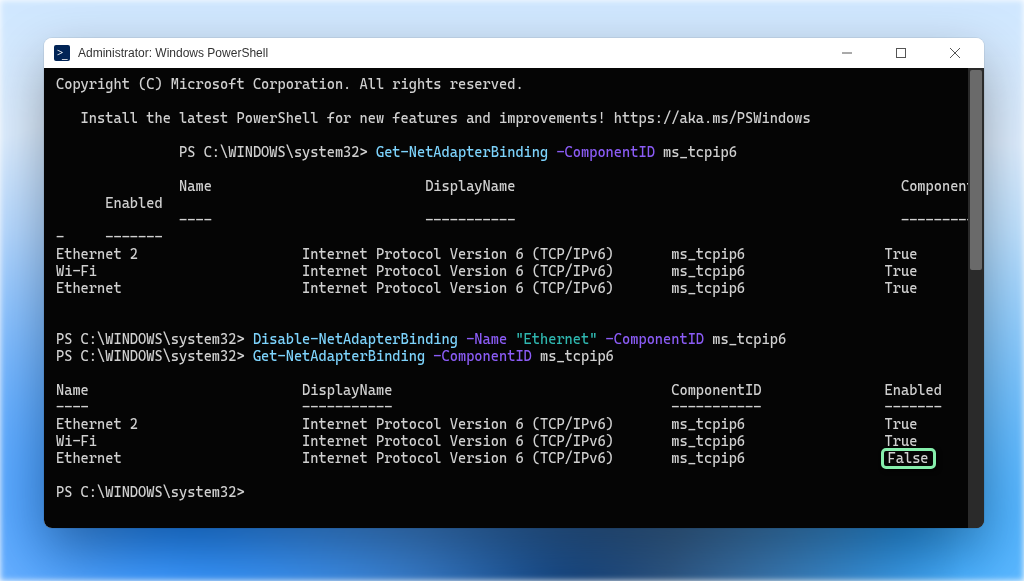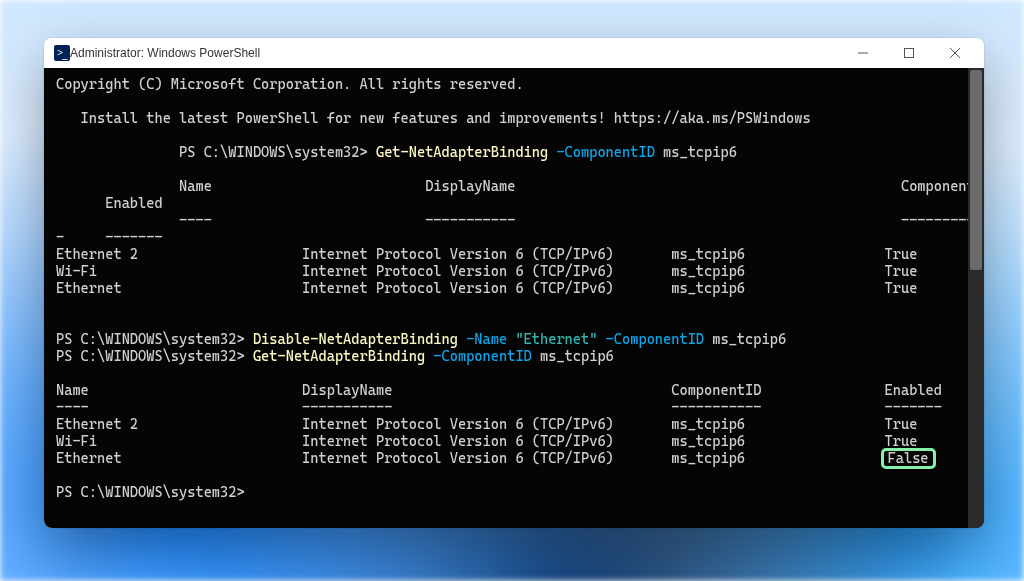--- a/index.html
+++ b/index.html
@@ -4,34 +4,34 @@
 <style>
   html,body{margin:0;padding:0;width:1024px;height:581px;overflow:hidden;font-family:"Segoe UI",Arial,sans-serif;}
   
   .bg{position:absolute;inset:0;background:
       radial-gradient(900px 700px at 18% 85%, #1182ff 0%, rgba(17,130,255,0) 55%),
       radial-gradient(620px 520px at 55% 105%, #0b2a55 0%, rgba(11,42,85,0) 65%),
       radial-gradient(800px 650px at 88% 90%, #2aa3ff 0%, rgba(42,163,255,0) 60%),
       linear-gradient(#cfe7ff,#e6f2ff 40%,#d9ecff);filter:blur(3px);}
   .window{position:absolute;left:44px;top:38px;width:940px;height:490px;border-radius:8px;
       box-shadow:0 22px 55px rgba(0,0,0,.35),0 0 0 1px rgba(0,0,0,.06);background:#f4f4f4;overflow:hidden;}
-  .titlebar{height:30px;background:#fff;display:flex;align-items:center;padding:0 6px 0 10px;
+  .titlebar{height:30px;background:#fff;display:flex;align-items:center;padding:0 6px 0 10px;gap:8px;
       border-bottom:1px solid #e5e5e5;}
   .ps-glyph{width:16px;height:16px;background:#012456;position:relative;border-radius:2px;}
   .ps-glyph::before{content:">";position:absolute;left:3px;top:-1px;color:#fff;font:700 11px/16px "Segoe UI";}
   .ps-glyph::after{content:"_";position:absolute;left:8px;top:1px;color:#fff;font:700 11px/16px "Segoe UI";}
   .title-text{font-size:12px;color:#333;flex:0 0 auto;}
   .title-spacer{flex:1 1 auto;}
   .win-btn{width:46px;height:30px;display:flex;align-items:center;justify-content:center;color:#555;}
   .win-btn svg{width:10px;height:10px;stroke:#555;stroke-width:1;fill:none;}
   .client{position:absolute;left:0;right:0;top:30px;bottom:0;background:#050505;padding:8px 12px 12px 12px;
       box-sizing:border-box;overflow:hidden;}
   .term{color:#d0d0d0;font:14px/17px Consolas,"Cascadia Mono","Courier New",monospace;white-space:pre;}
-  .yellow{color:#fef9c3;}
-  .grey{color:#0ea5e9;}
+  .yellow{color:#7dd3fc;}
+  .grey{color:#8b5cf6;}
   .teal{color:#2fb7b0;}
   .callout{display:inline-block;border:3px solid #86efac;border-radius:5px;padding:0 4px;margin:-2px -4px;
       box-shadow:2px 2px 4px rgba(0,0,0,.6);line-height:15px;}
   .scrollbar{position:absolute;right:0;top:0;bottom:0;width:16px;background:#2a2a2a;}
   .thumb{position:absolute;left:2px;right:2px;top:2px;height:200px;background:#6a6a6a;border-radius:2px;}
   .row{display:flex;}
 </style>
 </head>
 <body>
 

